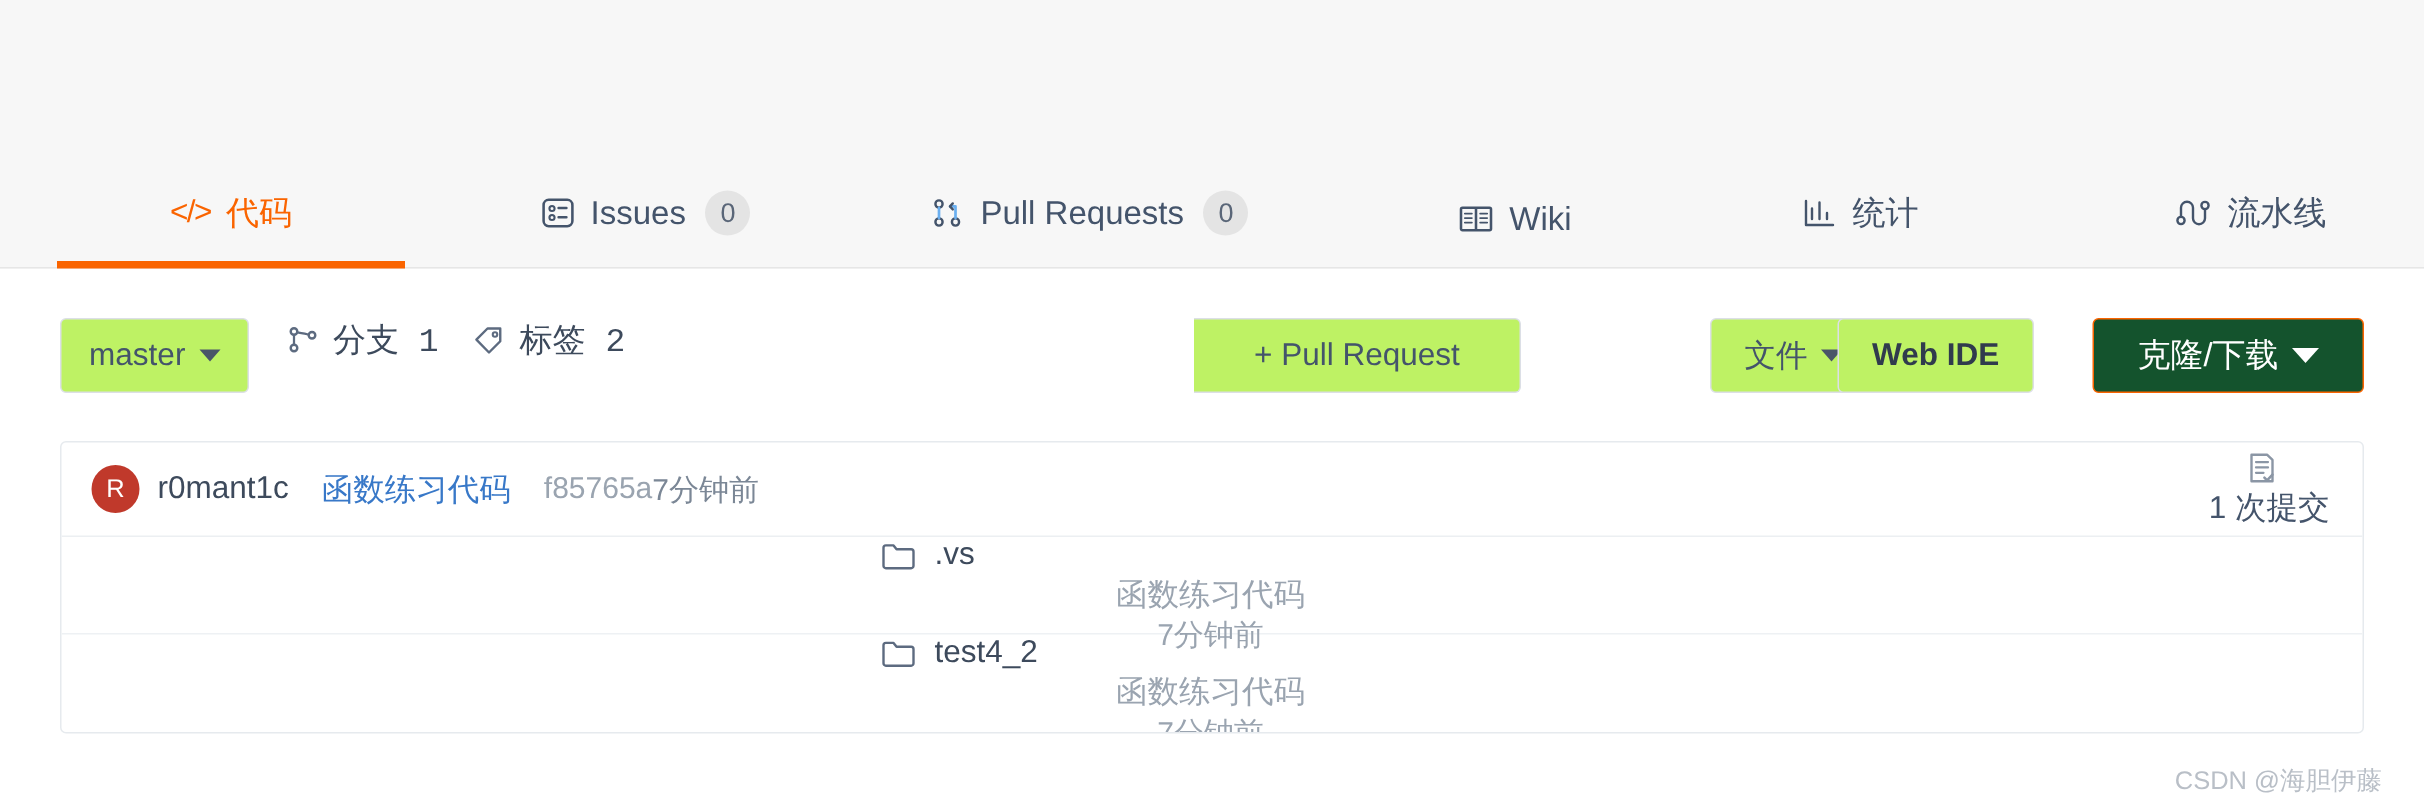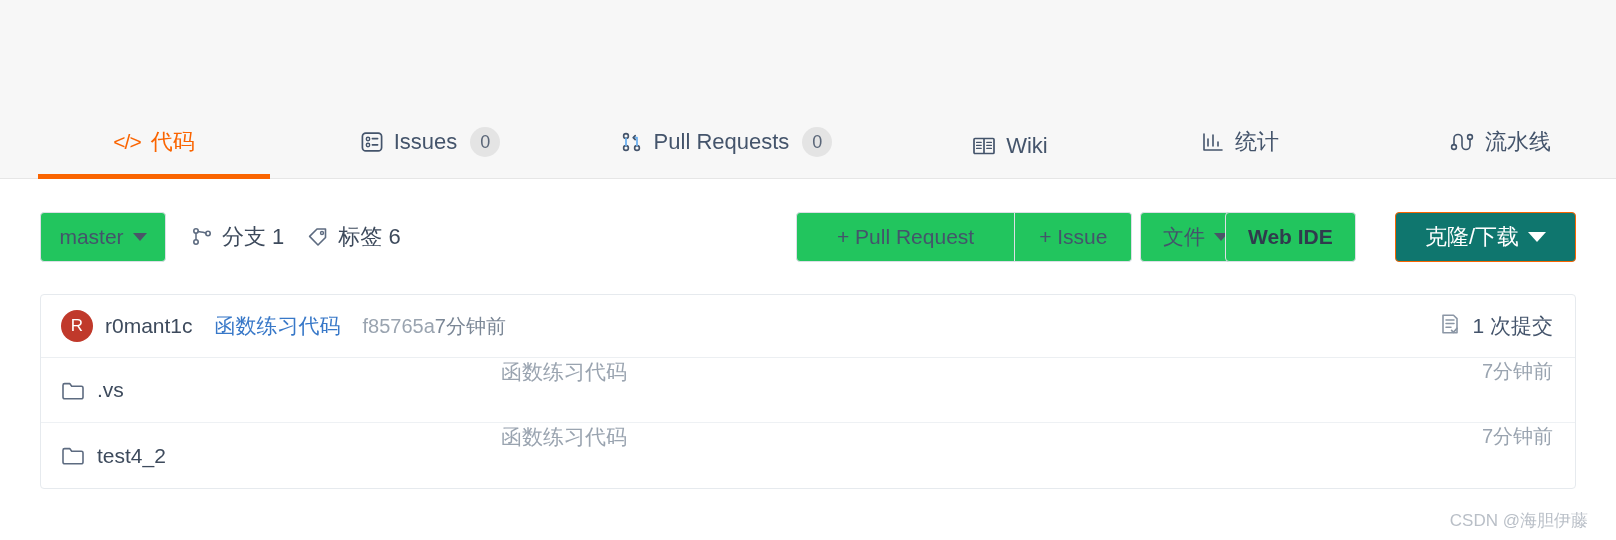--- a/index.html
+++ b/index.html
@@ -123,21 +123,21 @@
   .toolbar {
     position: absolute;
     left: 0;
     top: 212px;
     width: 1616px;
     height: 58px;
   }
   .btn {
     box-sizing: border-box;
     border: 1px solid #dcdfe6;
-    background: #22c55e;
+    background: #bef264;
     border-radius: 4px;
     height: 50px;
     display: inline-flex;
     align-items: center;
     justify-content: center;
     font-size: 21px;
     color: #44546b;
     cursor: pointer;
     white-space: nowrap;
   }
@@ -162,23 +162,24 @@
     border-left-width: 9px;
     border-right-width: 9px;
     border-top-width: 10px;
   }
   .meta-counts {
     position: absolute;
     left: 190px;
     top: 0;
     height: 50px;
     display: flex;
-    align-items: center;
+    align-items: flex-start;
     font-size: 22px;
     color: #3d4a5c;
+    font-family: Liberation Mono, monospace;
   }
   .meta-item {
     display: inline-flex;
     align-items: center;
     margin-right: 22px;
     cursor: pointer;
   }
   .meta-item .mi-icon { margin-right: 8px; display: inline-flex; }
   .group {
     position: absolute;
@@ -202,21 +203,21 @@
     top: 0;
     padding: 0 22px;
     font-weight: bold;
     color: #303b4d;
   }
   .btn-clone {
     position: absolute;
     left: 1395px;
     top: 0;
     width: 181px;
-    background: #0f766e;
+    background: #14532d;
     border-color: #fa6400;
     color: #ffffff;
     font-size: 22px;
     justify-content: center;
   }
 
   
   .file-table {
     position: absolute;
     left: 40px;
@@ -268,34 +269,37 @@
     white-space: nowrap;
   }
   .commit-time {
     font-size: 20px;
     color: #7b8796;
     white-space: nowrap;
   }
   .commit-count {
     margin-left: auto;
     display: inline-flex;
-    align-items: flex-start;
+    align-items: center;
     font-size: 21px;
     color: #44546b;
     cursor: pointer;
     white-space: nowrap;
+    flex-direction: column;
   }
   .commit-count .cc-icon { margin-right: 10px; display: inline-flex; }
 
   .file-row {
     height: 65px;
     display: flex;
+    align-items: center;
     padding: 0 22px 0 20px;
     border-bottom: 1px solid #eef1f4;
     box-sizing: border-box;
+    flex-direction: column;
   }
   .file-row:last-child { border-bottom: none; }
   .file-name-cell {
     width: 440px;
     display: flex;
     align-items: center;
     flex: none;
   }
   .folder-icon { margin-right: 12px; display: inline-flex; flex: none; }
   .file-name {
@@ -439,27 +443,26 @@
         </span>
         <span>分支 1</span>
       </span>
       <span class="meta-item">
         <span class="mi-icon">
           <svg width="24" height="24" viewBox="0 0 24 24" fill="none" xmlns="http://www.w3.org/2000/svg">
             <path d="M3.6 11.4 11 4h8.5v8.5L12 20 3.6 11.4z" stroke="#5d6b80" stroke-width="1.6" stroke-linejoin="round"></path>
             <circle cx="16" cy="8" r="1.5" stroke="#5d6b80" stroke-width="1.4"></circle>
           </svg>
         </span>
-        <span>标签 6</span>
+        <span>标签 2</span>
       </span>
     </div>
 
     <div class="group" style="left:796px;">
       <div class="btn btn-pr">+ Pull Request</div>
-      <div class="btn btn-issue">+ Issue</div>
     </div>
 
     <div class="btn btn-files">
       <span>文件</span>
       <span class="caret"></span>
     </div>
 
     <div class="btn btn-webide">Web IDE</div>
 
     <div class="btn btn-clone">

